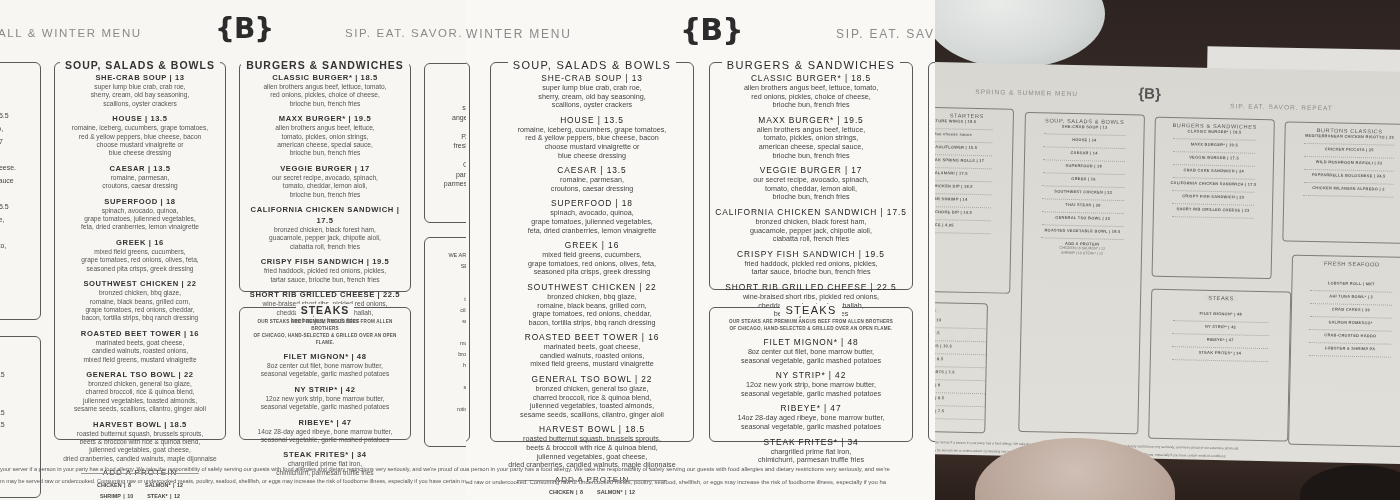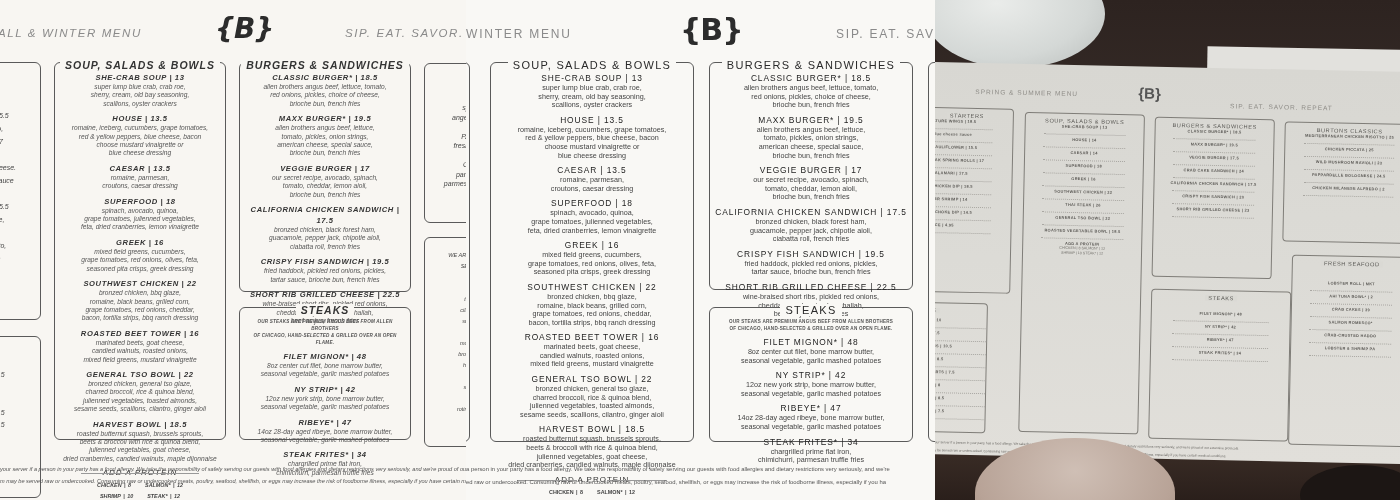--- a/index.html
+++ b/index.html
@@ -1,20 +1,20 @@
 <!DOCTYPE html>
 <html><head>
 <meta charset="utf-8">
 <style>
   * { box-sizing: border-box; margin: 0; padding: 0; }
   html, body { width: 1400px; height: 500px; overflow: hidden; background: #f7f5f1; }
   body { position: relative; font-family: "Liberation Sans", sans-serif; color: #3a3a3a; }
 
   .panel { position: absolute; top: 0; height: 500px; overflow: hidden; background: #f8f6f2; }
-  .panel-a { left: 0; width: 466px; font-style: italic; }
+  .panel-a { left: 0; width: 466px; }
   .panel-b { left: 466px; width: 469px; background: #f9f8f5; text-decoration: underline; }
   .panel-c { left: 935px; width: 465px; background: #3a2f2b; }
 
   .hdr-left, .hdr-right { position: absolute; top: 27px; font-size: 11.5px; letter-spacing: 1.6px; color: #8a8a8a; white-space: nowrap; }
   .logo { position: absolute; top: 12px; font-family: "DejaVu Sans", sans-serif; font-size: 28px; font-weight: bold; color: #2c2c2c; letter-spacing: -1px; }
 
   .box { position: absolute; border: 1.5px solid #5a5a5a; border-radius: 6px; background: transparent; }
   .box-title { position: absolute; top: -8px; left: 0; right: 0; text-align: center; }
   .box-title span { background: #f8f6f2; padding: 0 5px; font-size: 10.5px; letter-spacing: 1px; color: #333; font-weight: bold; }
   .panel-b .box-title span { background: #f9f8f5; font-size: 11px; font-weight: normal; letter-spacing: 1.3px; color: #2a2a2a; }

